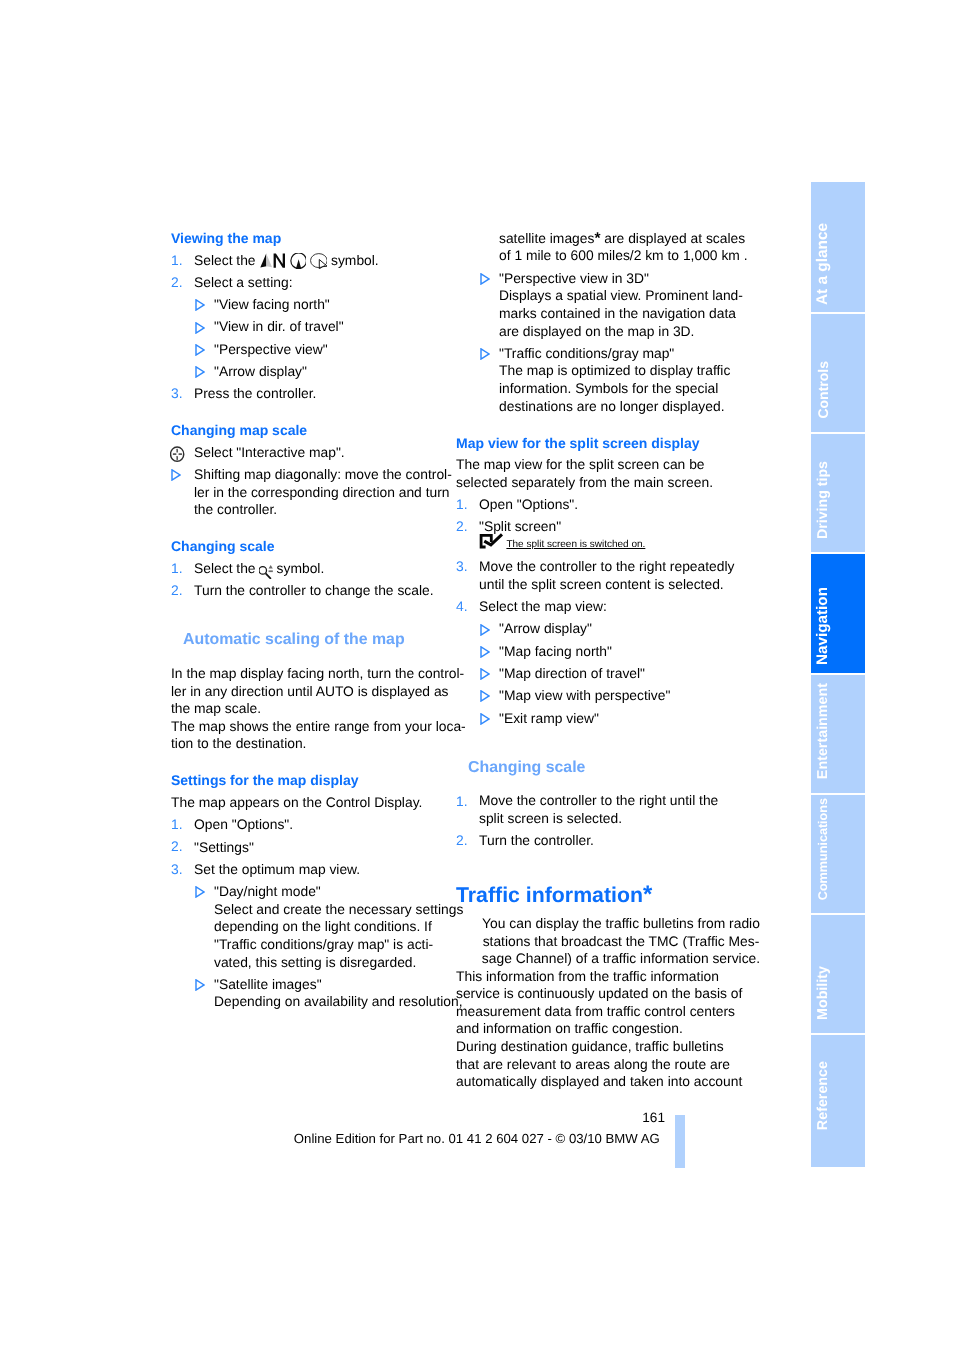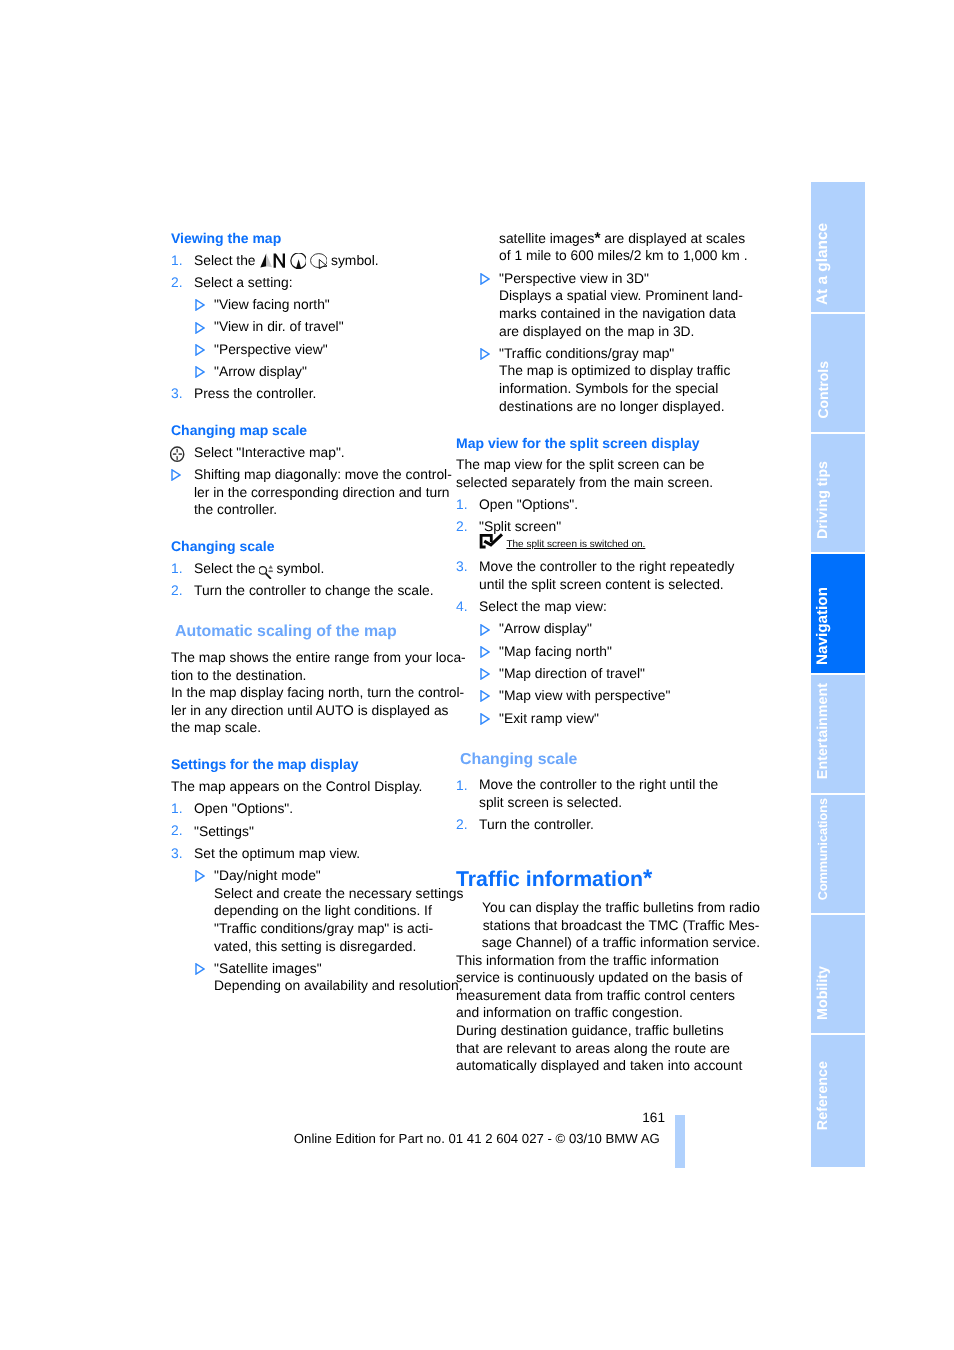--- a/index.html
+++ b/index.html
@@ -10,21 +10,21 @@
   .page{position:relative;width:954px;height:1350px;background:#fff;will-change:transform;}
 
   
   .col{position:absolute;top:229.9px;width:330px;}
   .colL{left:171px;}
   .colR{left:456px;}
 
   
   
   .h2{color:#0b6ffb;font-weight:bold;font-size:14px;line-height:17.6px;margin:0;padding-top:19.4px;}
-  .h3{color:#6ca7fb;font-weight:bold;font-size:15.9px;line-height:17.6px;margin:4px;padding-top:19.4px;}
+  .h3{color:#6ca7fb;font-weight:bold;font-size:15.9px;line-height:17.6px;margin:12px;padding-top:19.4px;}
   .h1{color:#0b6ffb;font-weight:bold;font-size:21.3px;line-height:17.6px;margin:0;padding-top:36.2px;}
   .p{color:#000;font-size:13.85px;line-height:17.6px;margin:0;padding-top:0;}
   .col > *:first-child{padding-top:0;}
 
   
   .li{position:relative;padding-left:23px;padding-top:4.7px;color:#000;font-size:13.85px;line-height:17.6px;margin:0;}
   .li > .num{position:absolute;left:0;top:4.4px;color:#3189fc;font-size:13.85px;}
 
   
   .tli{position:relative;padding-left:43px;padding-top:4.7px;color:#000;font-size:13.85px;line-height:17.6px;margin:0;}
@@ -164,22 +164,22 @@
             <path d="M11.7 9.9 L13.85 13.4 L9.55 13.4 Z" fill="#6b6b6b"></path>
             <rect x="9.55" y="15.4" width="4.3" height="1.7" fill="#6b6b6b"></rect>
           </svg></span>
       <span>symbol.</span>
     </div>
     <div class="li">
       <span class="num">2.</span>
       <span>Turn the controller to change the scale.</span>
     </div>
     <div class="h3">Automatic scaling of the map</div>
+    <div class="p">In the map display facing north, turn the control-<br>ler in any direction until AUTO is displayed as<br>the map scale.</div>
     <div class="p">The map shows the entire range from your loca-<br>tion to the destination.</div>
-    <div class="p">In the map display facing north, turn the control-<br>ler in any direction until AUTO is displayed as<br>the map scale.</div>
     <div class="h2">Settings for the map display</div>
     <div class="p">The map appears on the Control Display.</div>
 
     <div class="li">
       <span class="num">1.</span>
       <span>Open "Options".</span>
     </div>
     <div class="li">
       <span class="num">2.</span>
       <span>"Settings"</span>

